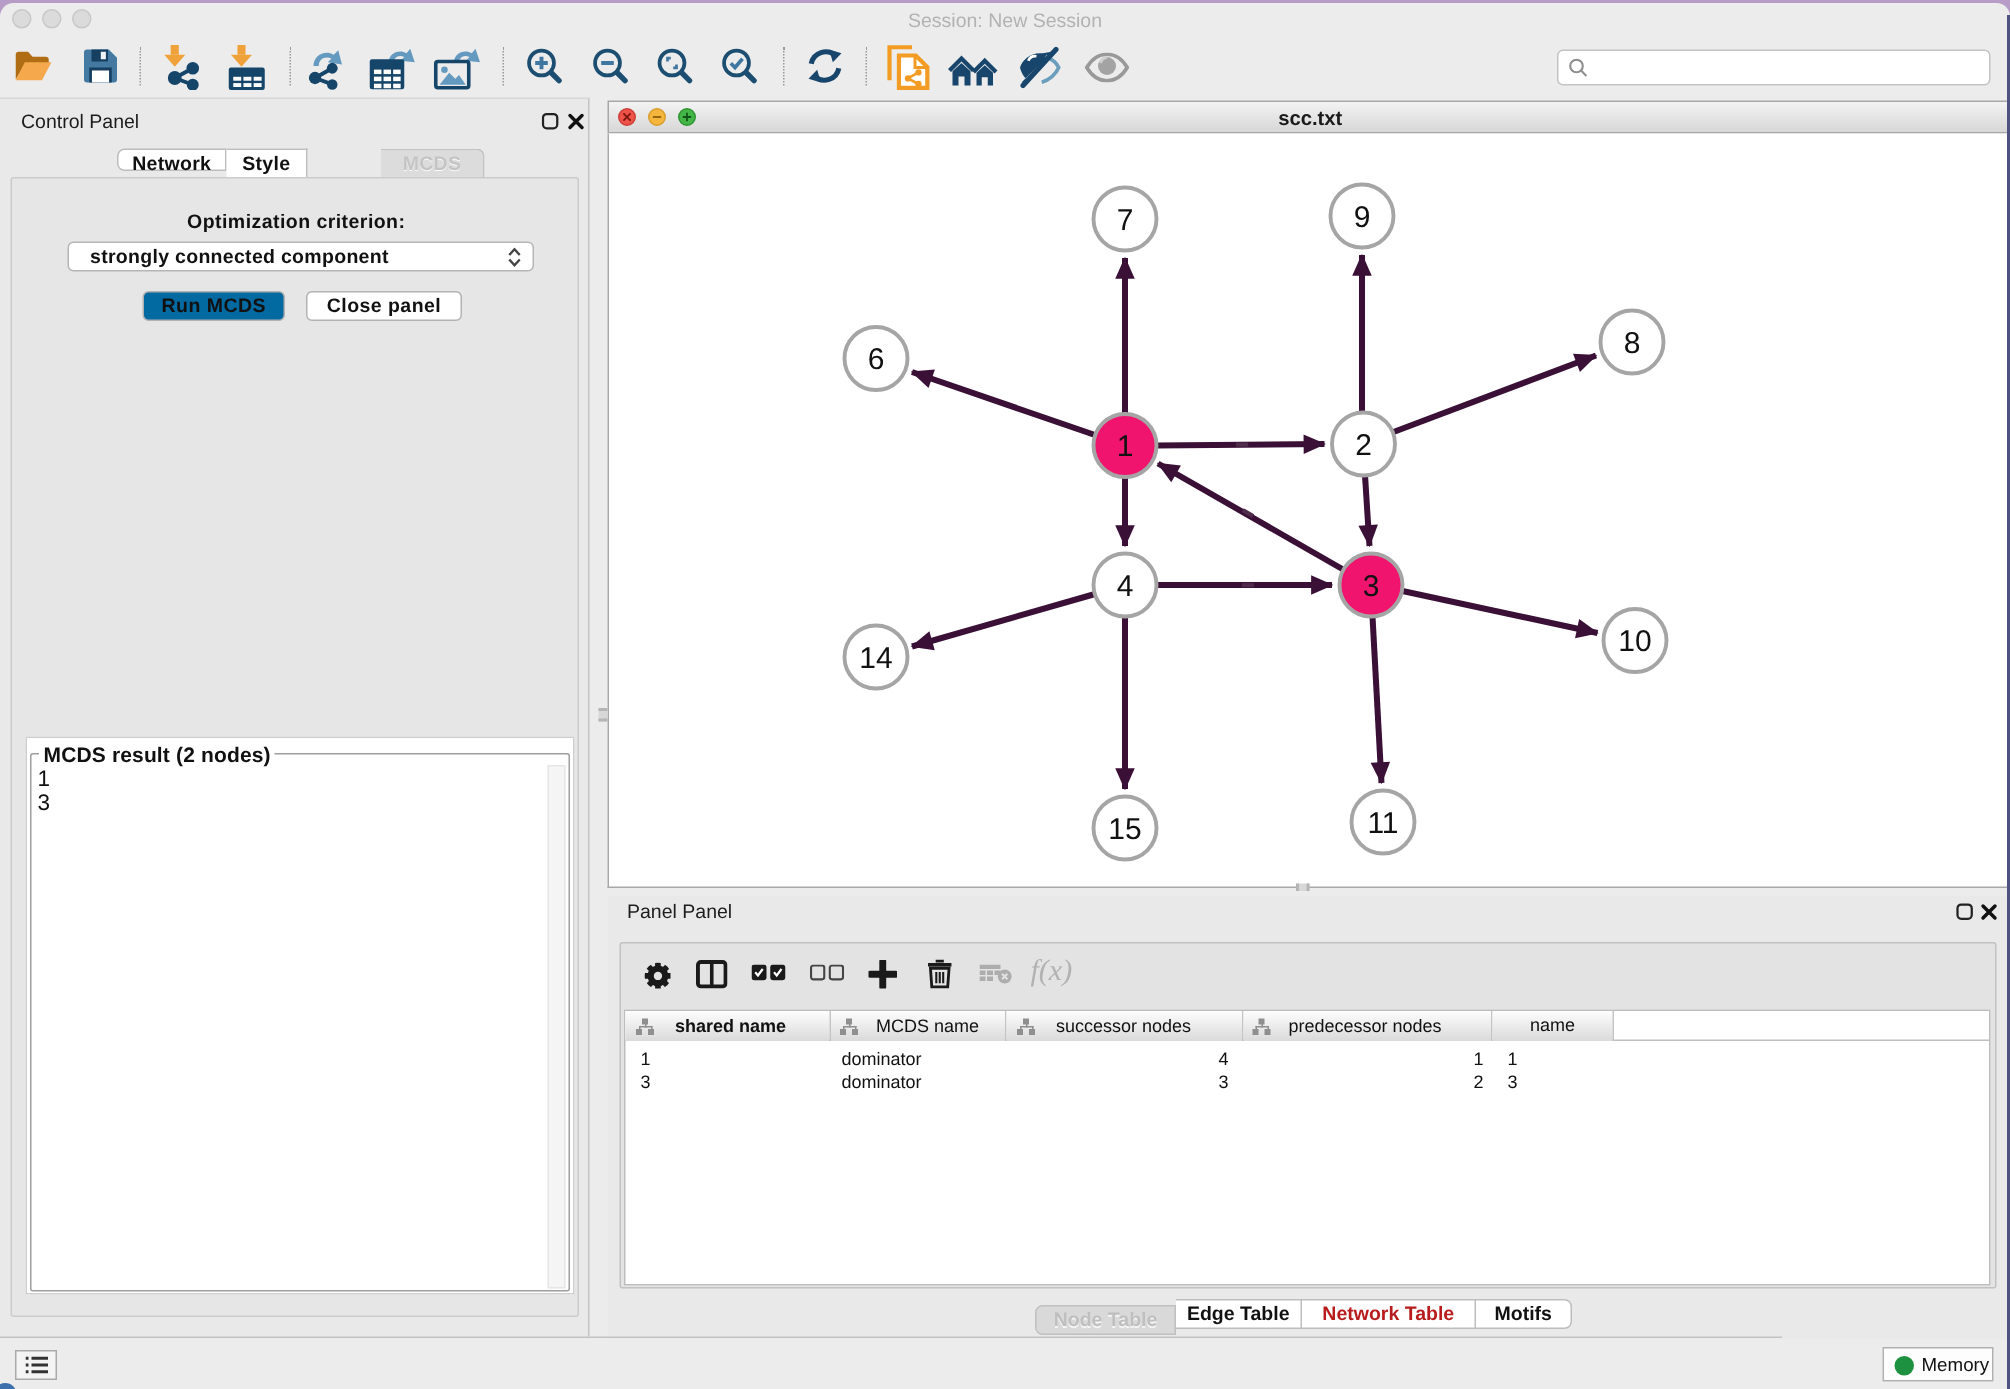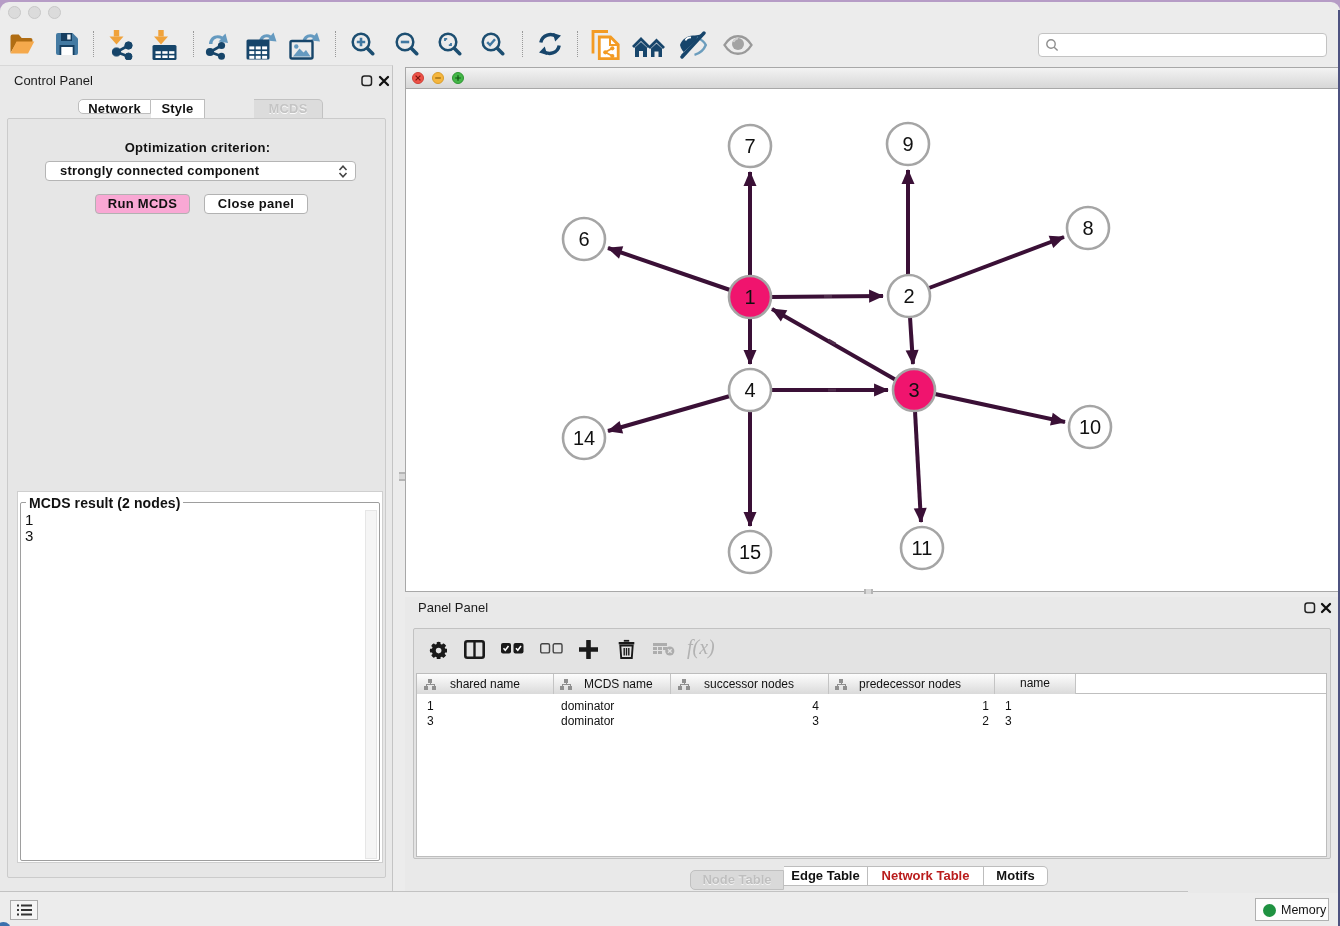--- a/index.html
+++ b/index.html
@@ -22,20 +22,21 @@
   background-repeat:no-repeat; }
 </style>
 </head>
 <body>
 <div id="win">
 
 <div class="abs" style="left:0;top:0;width:1340px;height:26px;">
   <div class="circ" style="left:8px;top:4px;width:13px;height:13px;background:#dbdbdb;border:1px solid #c8c8c8;"></div>
   <div class="circ" style="left:28px;top:4px;width:13px;height:13px;background:#dbdbdb;border:1px solid #c8c8c8;"></div>
   <div class="circ" style="left:48px;top:4px;width:13px;height:13px;background:#dbdbdb;border:1px solid #c8c8c8;"></div>
+  <div class="abs" style="left:0;top:4px;width:1340px;text-align:center;font-size:13px;color:#b2b2b2;">Session: New Session</div>
 </div>
 
 <div class="abs" id="toolbar" style="left:0;top:26px;width:1340px;height:37px;">
   <div class="sep" style="left:93px;top:3px;"></div>
   <div class="sep" style="left:193px;top:3px;"></div>
   <div class="sep" style="left:335px;top:3px;"></div>
   <div class="sep" style="left:522px;top:3px;"></div>
   <div class="sep" style="left:577px;top:3px;"></div>
 
   <svg class="abs" style="left:9px;top:5px;" width="26" height="23" viewBox="0 0 26 23">
@@ -206,21 +207,21 @@
   </div>
 
   <div class="abs" style="left:7px;top:52px;width:379px;height:760px;background:#e6e6e6;border:1px solid #cbcbcb;border-radius:2px;">
     <div class="abs" style="left:37px;top:42px;width:311px;height:20px;background:#fff;border:1px solid #b5b5b5;border-radius:4px;font-size:13px;font-weight:bold;line-height:18px;padding-left:14px;color:#111;letter-spacing:0.2px;">strongly connected component
       <svg class="abs" style="right:7px;top:3px;" width="10" height="13" viewBox="0 0 10 13">
             <path d="M1.5 5 L5 1.2 L8.5 5" fill="none" stroke="#444" stroke-width="1.6"></path>
             <path d="M1.5 8 L5 11.8 L8.5 8" fill="none" stroke="#444" stroke-width="1.6"></path>
           </svg>
     </div>
     <div class="abs" style="left:0;top:21px;width:379px;text-align:center;font-size:13px;font-weight:bold;color:#111;letter-spacing:0.3px;">Optimization criterion:</div>
-    <div class="abs tabtxt" style="left:87px;top:75px;width:95px;height:20px;background:#f9a8d4;border:1px solid #b2b2b2;border-radius:4px;font-size:13px;font-weight:bold;line-height:18px;color:#111;letter-spacing:0.3px;">Run MCDS</div>
+    <div class="abs tabtxt" style="left:87px;top:75px;width:95px;height:20px;background:#0369a1;border:1px solid #b2b2b2;border-radius:4px;font-size:13px;font-weight:bold;line-height:18px;color:#111;letter-spacing:0.3px;">Run MCDS</div>
     <div class="abs tabtxt" style="left:196px;top:75px;width:104px;height:20px;background:#fff;border:1px solid #b2b2b2;border-radius:4px;font-size:13px;font-weight:bold;line-height:18px;color:#111;letter-spacing:0.3px;">Close panel</div>
 
     <div class="abs" style="left:9px;top:372px;width:366px;height:372px;background:#fff;border:1px solid #cfcfcf;">
       <div class="abs" style="left:2px;top:10px;width:360px;height:359px;border:1px solid #9e9e9e;border-radius:2px;">
         <div class="abs" style="left:5px;top:-8px;background:#fff;padding:0 3px;font-size:14px;font-weight:bold;color:#111;line-height:16px;letter-spacing:0.1px;">MCDS result (2 nodes)</div>
         <div class="abs" style="left:4px;top:9px;font-size:15px;color:#111;line-height:16px;">1<br>3</div>
         <div class="abs" style="right:2px;top:7px;width:12px;height:349px;background:#f5f5f5;border:1px solid #e6e6e6;"></div>
       </div>
     </div>
   </div>
@@ -236,20 +237,21 @@
     <div class="circ" style="left:26px;top:4px;width:12px;height:12px;background:#f5b63e;border:1px solid #d99e2b;">
           <svg width="10" height="10" viewBox="0 0 10 10">
             <path d="M2.2 5 L7.8 5" stroke="#95680f" stroke-width="1.3"></path>
           </svg>
         </div>
     <div class="circ" style="left:46px;top:4px;width:12px;height:12px;background:#44b648;border:1px solid #2e9632;">
           <svg width="10" height="10" viewBox="0 0 10 10">
             <path d="M5 2.2 L5 7.8 M2.2 5 L7.8 5" stroke="#115415" stroke-width="1.2"></path>
           </svg>
         </div>
+    <div class="abs" style="left:0;top:3px;width:935px;text-align:center;font-size:13.5px;font-weight:bold;color:#1a1a1a;">scc.txt</div>
   </div>
   <div class="abs" style="left:0;top:24px;width:935px;height:503px;background:#fff;border:1px solid #a8a8a8;border-top:none;overflow:hidden;">
     <svg width="933" height="502" viewBox="0 0 933 502" style="margin-top:-1px;">
       <defs>
         <marker id="arr" viewBox="0 0 10 10" refX="9.4" refY="5" markerWidth="4.4" markerHeight="3.7" orient="auto-start-reverse">
           <path d="M0 0.6 L10 5 L0 9.4 z" fill="#3a1036"></path>
         </marker>
       </defs>
       <g stroke="#3a1036" stroke-width="4" marker-end="url(#arr)">
         <line x1="344" y1="188" x2="344" y2="84"></line>
@@ -368,21 +370,21 @@
       </g>
       <path d="M15 6.2 L18.6 9.8 M18.6 6.2 L15 9.8" stroke="#e3e3e3" stroke-width="1.3"></path>
     </svg>
 
     <div class="abs" style="left:273px;top:7px;font-family:'Liberation Serif',serif;font-style:italic;font-size:20px;color:#b2b2b2;">f(x)</div>
 
     <div class="abs" style="left:2px;top:44px;width:911px;height:184px;background:#fff;border:1px solid #bdbdbd;">
       <div class="abs" style="left:0;top:0;width:909px;height:20px;background:#fff;border-bottom:1px solid #bfbfbf;font-size:12px;color:#111;">
         <div class="abs" style="left:0;top:0;width:137px;height:20px;border-right:1px solid #c4c4c4;background:linear-gradient(#fdfdfd,#dadada);">
               <span class="hicon" style="left:7px;"></span>
-              <span class="abs" style="left:33px;top:3px;">shared name</span>
+              <span class="abs" style="left:33px;top:3px;font-weight:bold;">shared name</span>
             </div>
         <div class="abs" style="left:137px;top:0;width:117px;height:20px;border-right:1px solid #c4c4c4;background:linear-gradient(#fdfdfd,#dadada);">
               <span class="hicon" style="left:6px;"></span>
               <span class="abs" style="left:30px;top:3px;">MCDS name</span>
             </div>
         <div class="abs" style="left:254px;top:0;width:158px;height:20px;border-right:1px solid #c4c4c4;background:linear-gradient(#fdfdfd,#dadada);">
               <span class="hicon" style="left:7px;"></span>
               <span class="abs" style="left:33px;top:3px;">successor nodes</span>
             </div>
         <div class="abs" style="left:412px;top:0;width:166px;height:20px;border-right:1px solid #c4c4c4;background:linear-gradient(#fdfdfd,#dadada);">

